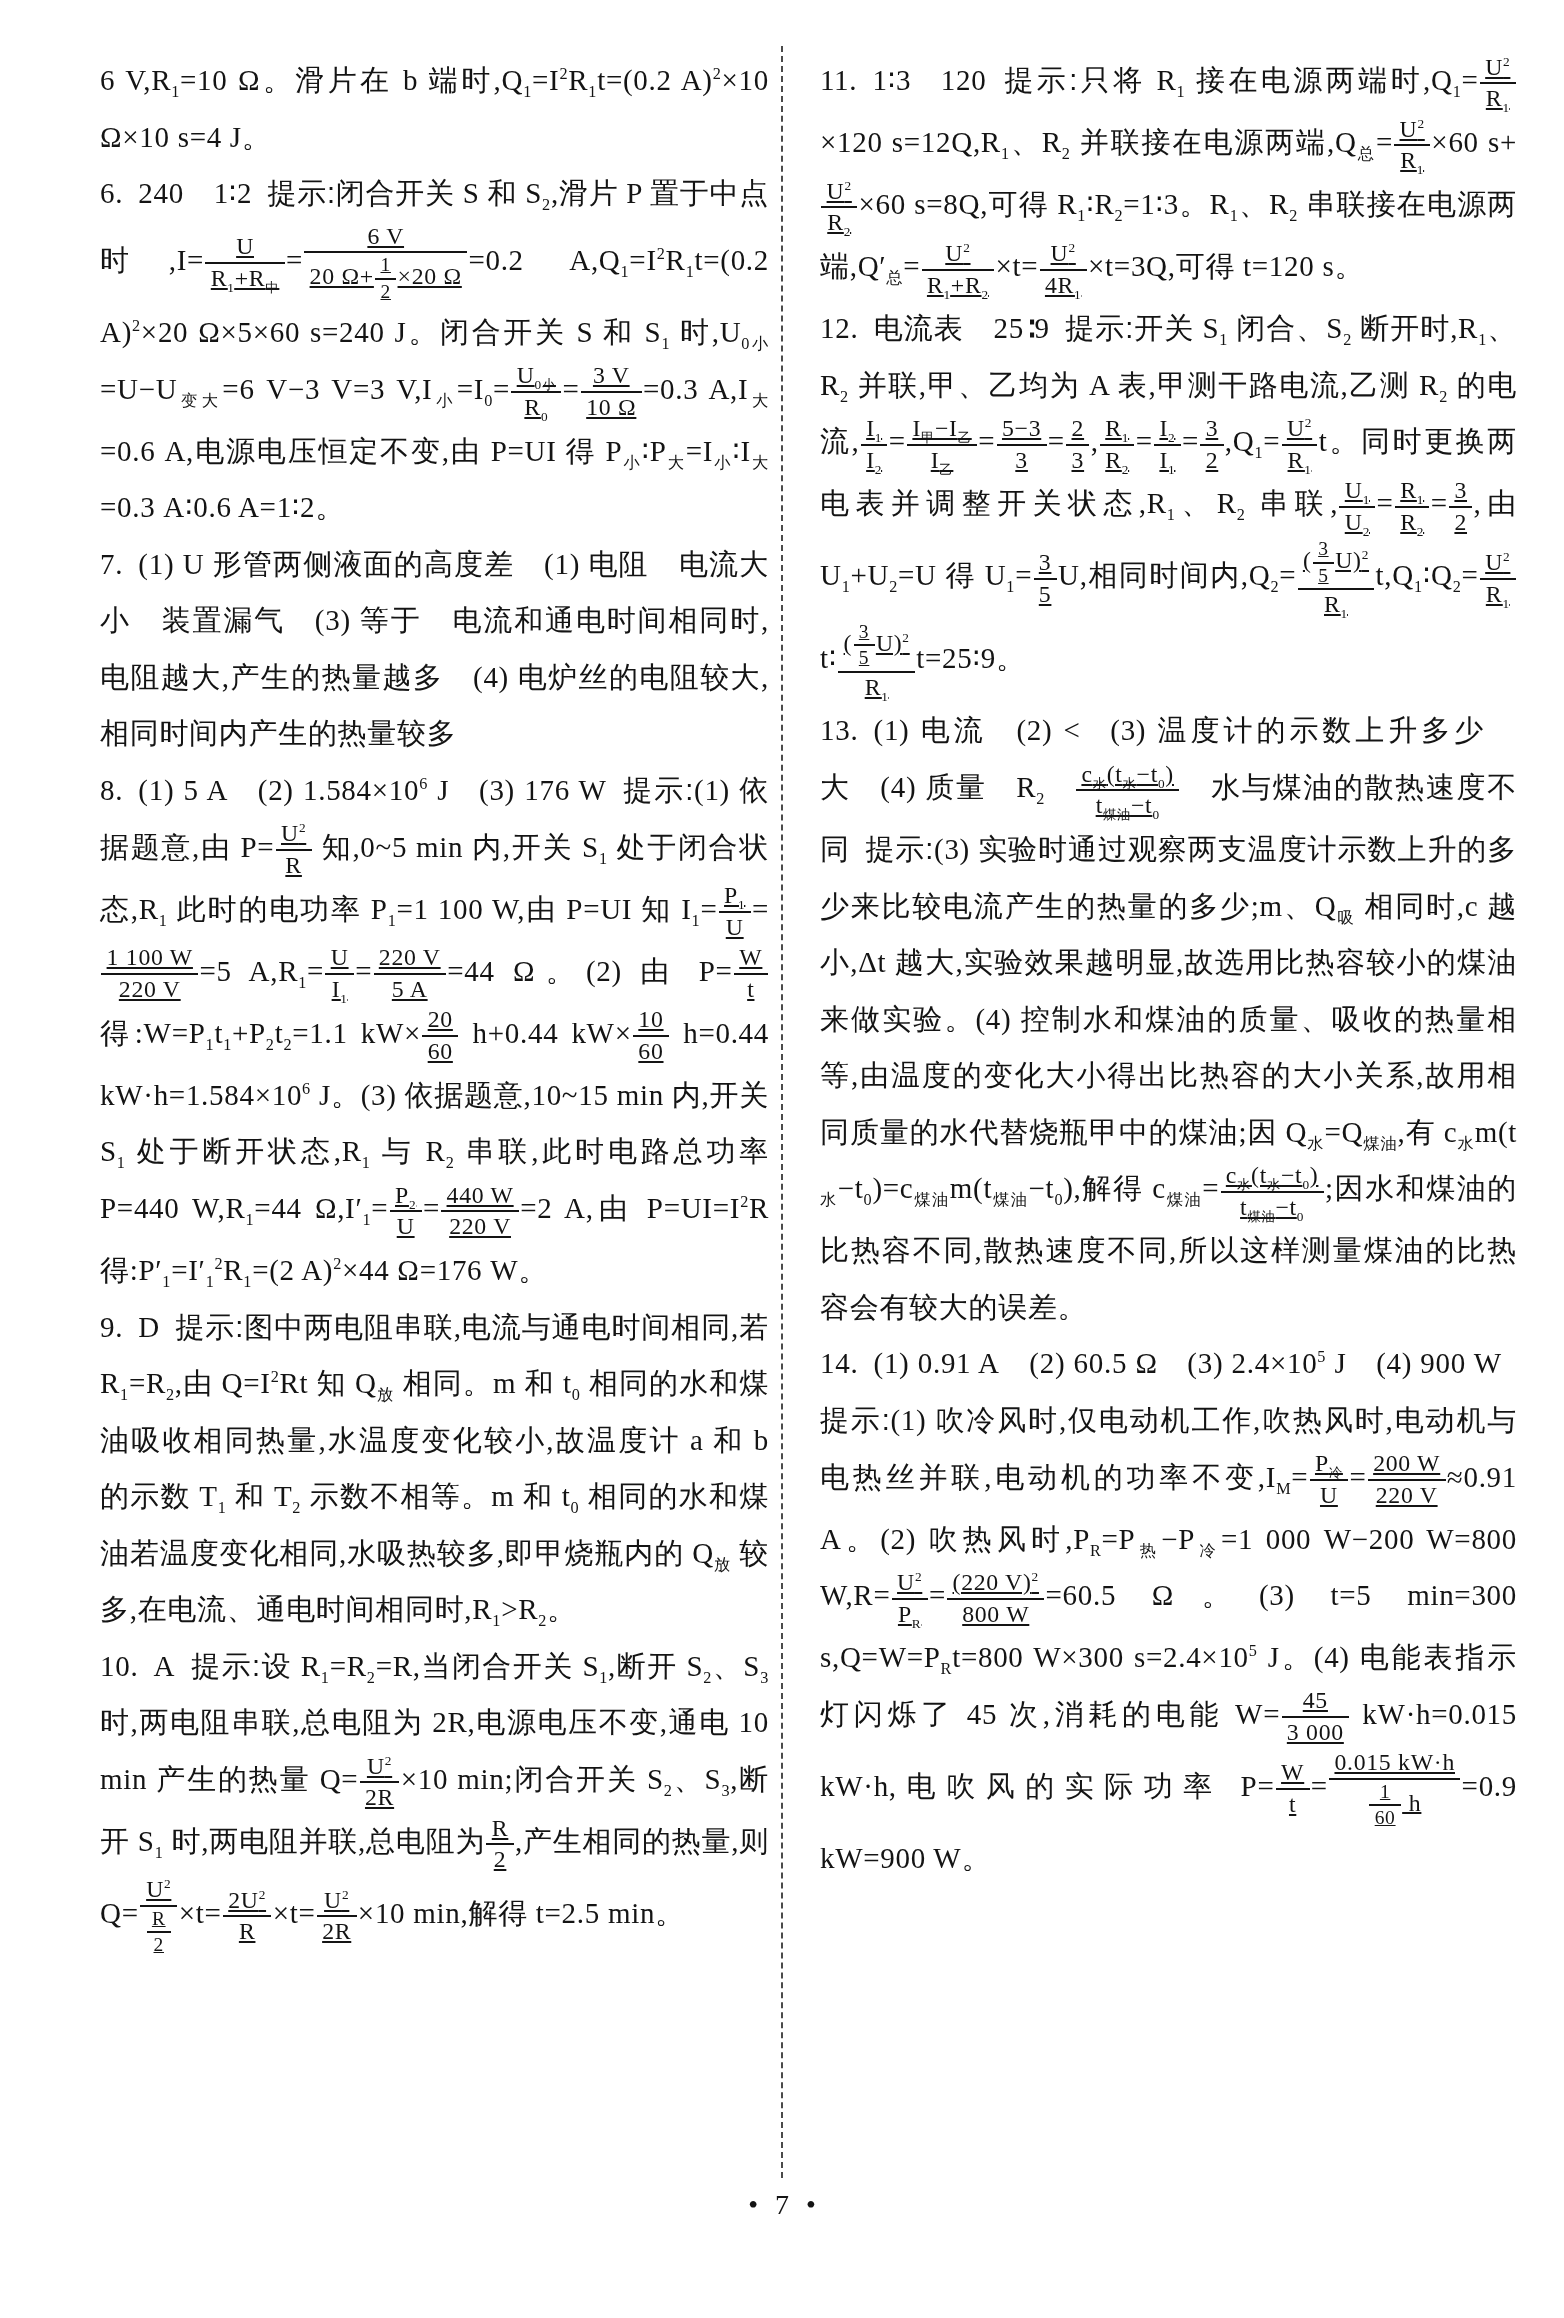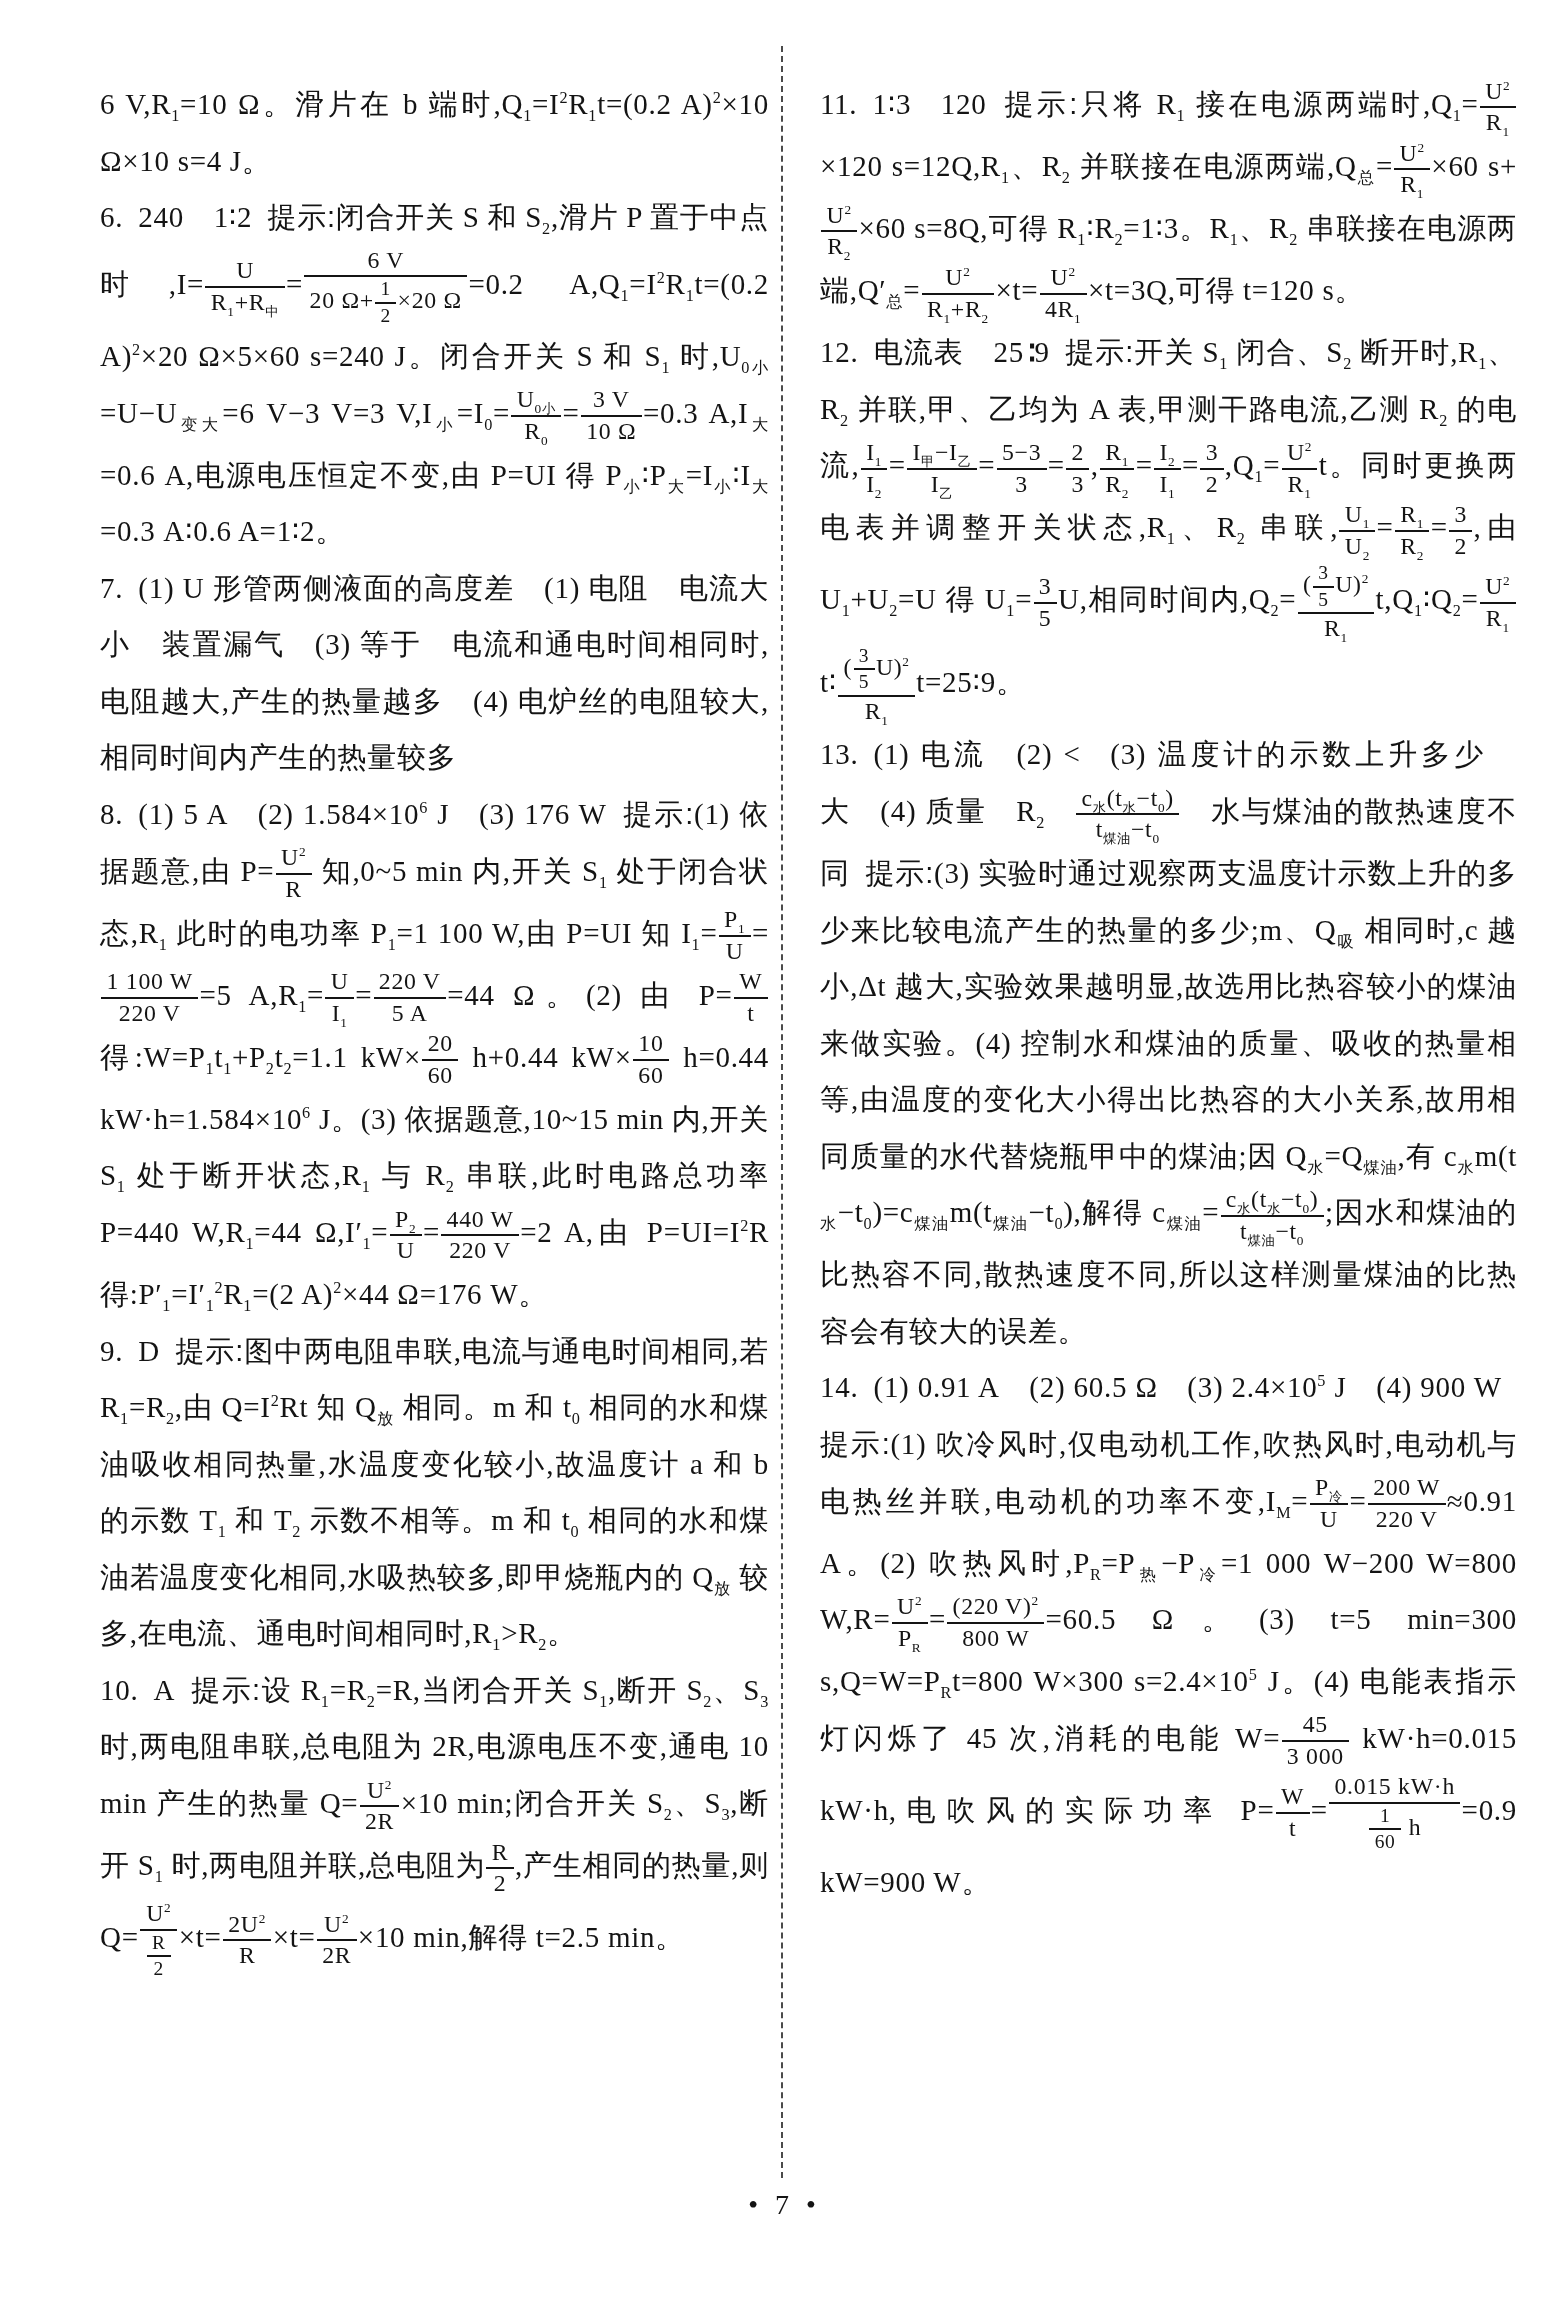--- a/index.html
+++ b/index.html
@@ -6,41 +6,42 @@
   .page{
     position:relative;
     width:1564px;height:2319px;
     background:#ffffff;
     font-family:"Liberation Serif","DejaVu Serif",serif;
     color:#141414;
     overflow:hidden;
   }
   .col{
     position:absolute;
-    top:76px;
+    top:52px;
     text-align:justify;
     font-size:29px;
     line-height:1.95;
     letter-spacing:0.7px;
   }
   #col-left{left:100px;width:669px;}
   #col-right{left:820px;width:697px;}
   .block{margin:0;padding:0;}
   .pnum{font-weight:normal;}
   .hint-label{
     font-family:"Liberation Sans","DejaVu Sans",sans-serif;
     font-weight:normal;
   }
   .frac{
     display:inline-block;
     vertical-align:middle;
     text-align:center;
     font-size:0.82em;
     line-height:1.25;
     margin:0 1.3px;
+    text-decoration:underline;
   }
   .frac > .fn{display:block;padding:0 5.3px;}
   .frac > .fd{display:block;border-top:2px solid #141414;padding:0 5.3px;}
   sub,sup{font-size:0.56em;line-height:0;}
   .divider{
     position:absolute;
     left:781px;top:46px;height:2132px;
     width:0;
     border-left:2px dashed #4a4a4a;
   }

